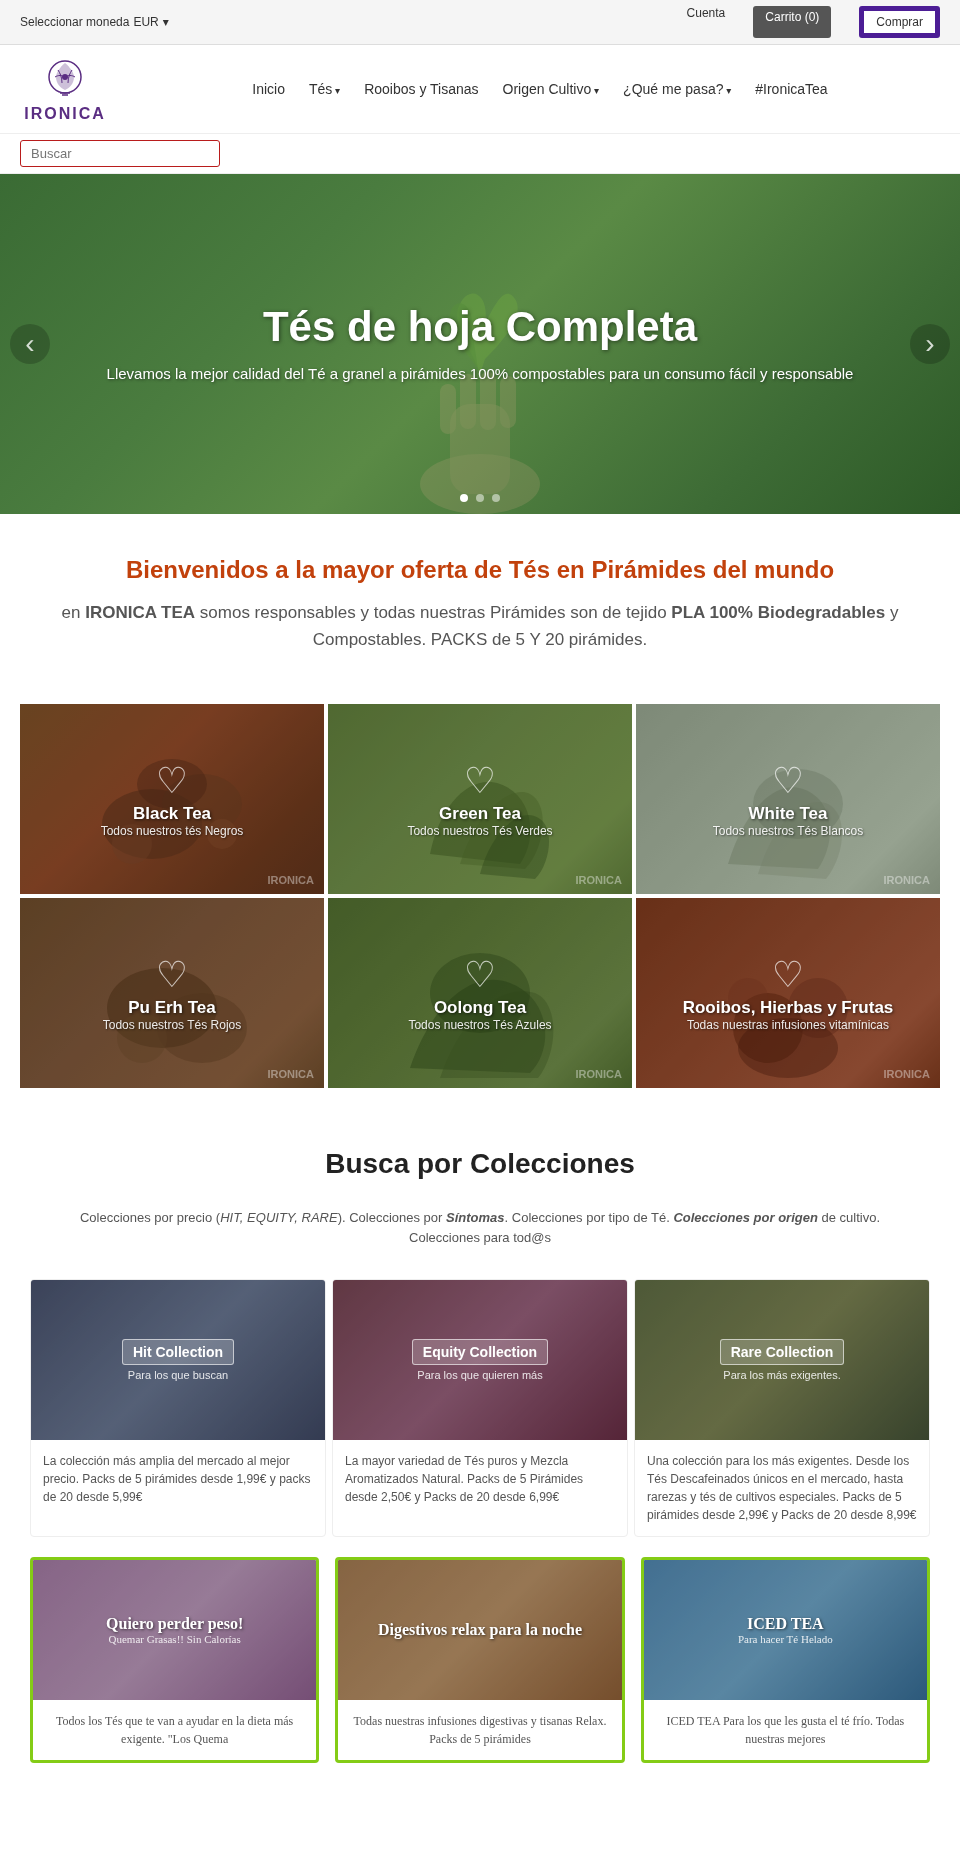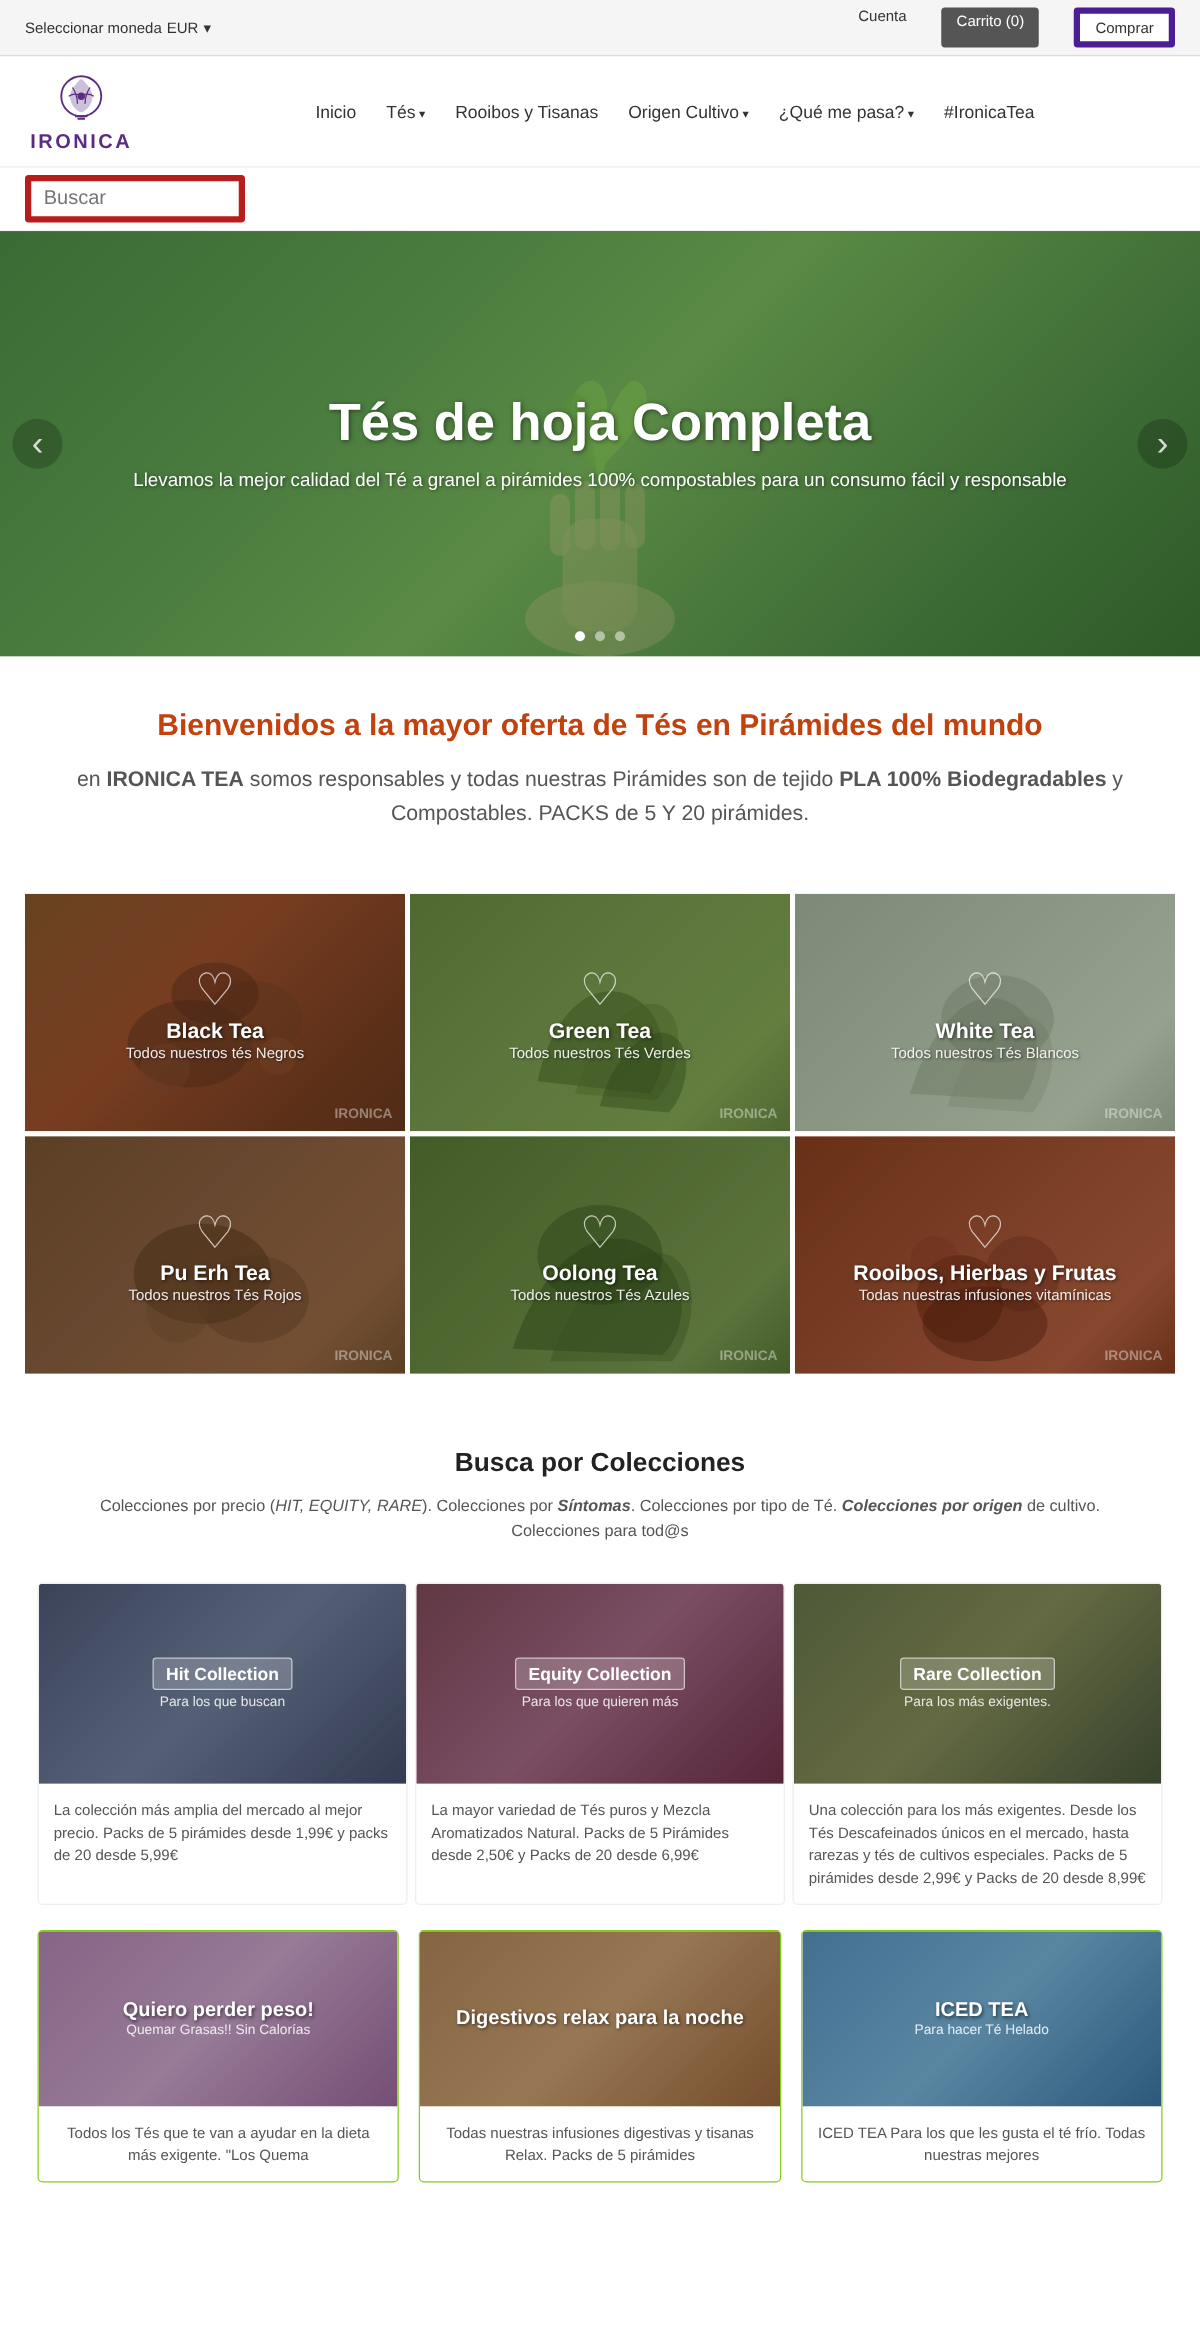--- a/index.html
+++ b/index.html
@@ -72,24 +72,24 @@
       content: ' ▾';
       font-size: 10px;
     }
 
     
     .search-bar {
       padding: 6px 20px;
       border-bottom: 1px solid #eee;
     }
     .search-bar input {
-      border: 5px solid #b91c1c;
+      border: 1px solid #b91c1c;
       padding: 5px 10px;
-      width: 176px;
-      font-size: 16px;
+      width: 200px;
+      font-size: 13px;
       border-radius: 3px;
     }
 
     
     .hero {
       position: relative;
       width: 100%;
       height: 340px;
       overflow: hidden;
       background: #2d5a27;
@@ -240,24 +240,24 @@
     .bg-oolong-tea { background: linear-gradient(135deg, #5a7a35 0%, #6a8a40 40%, #7a9a50 80%, #5a7a35 100%); }
     
     .bg-rooibos { background: linear-gradient(135deg, #8b4020 0%, #a05030 40%, #b56040 80%, #8b4020 100%); }
 
     
     .collections-section {
       padding: 40px 20px 20px;
       text-align: center;
     }
     .collections-title {
-      font-size: 21px;
+      font-size: 28px;
       font-weight: bold;
       color: #222;
-      margin-bottom: 12px;
+      margin-bottom: 28px;
     }
     .collections-subtitle {
       font-size: 13px;
       color: #555;
       line-height: 1.6;
       padding: 0 40px;
       margin-bottom: 30px;
     }
     .collections-subtitle em { font-style: italic; }
     .collections-subtitle strong { font-weight: bold; }
@@ -317,24 +317,25 @@
     }
 
     
     .lower-collection-grid {
       display: grid;
       grid-template-columns: 1fr 1fr 1fr;
       gap: 16px;
       padding: 20px 10px;
     }
     .lower-card {
-      border: 1px solid #84cc16;
+      border: 3px solid #84cc16;
       border-radius: 4px;
       overflow: hidden;
       cursor: pointer;
+      font-family: Liberation Serif, serif;
     }
     .lower-card-img {
       position: relative;
       height: 140px;
       display: flex;
       align-items: center;
       justify-content: center;
     }
     .lower-card-overlay {
       position: absolute;

